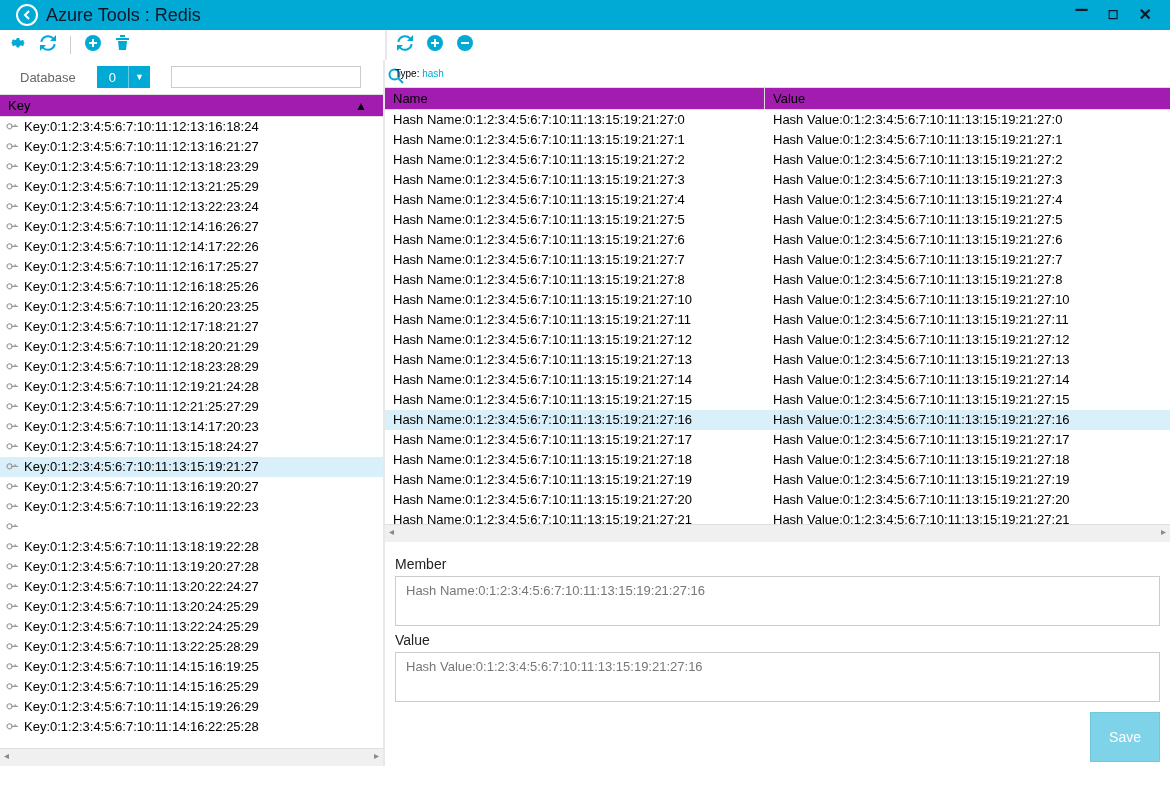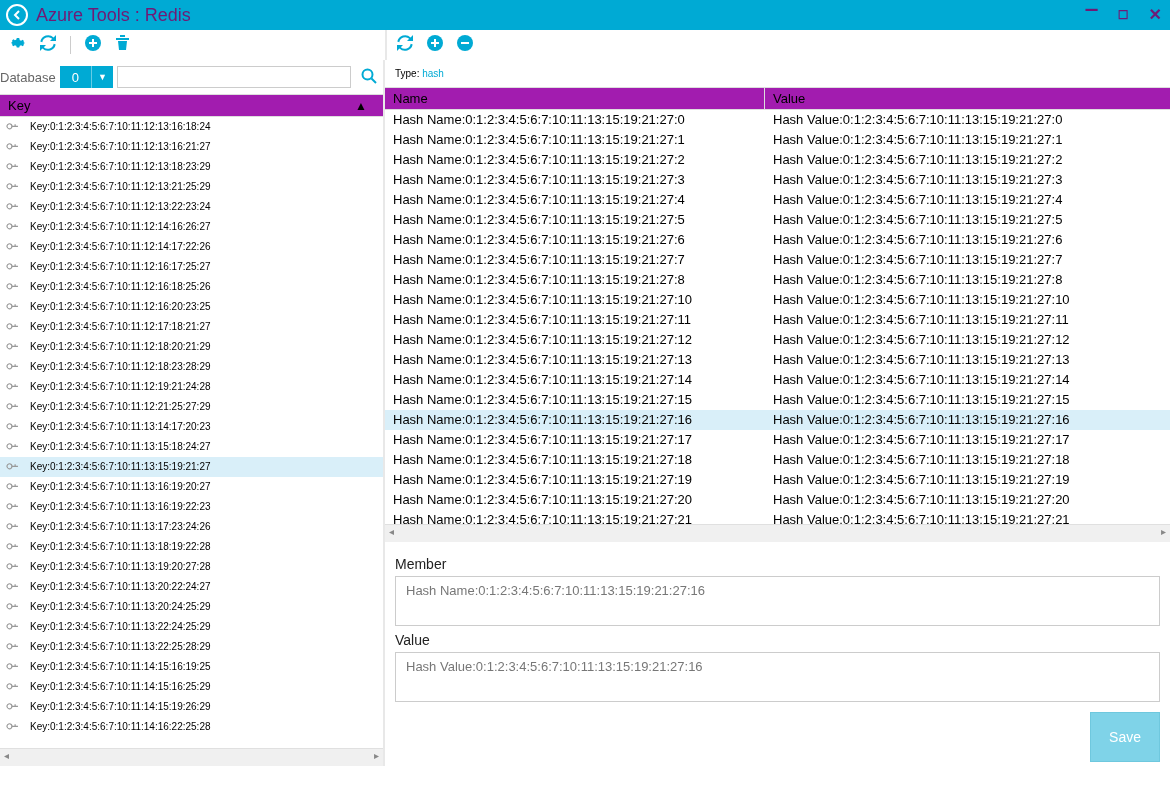--- a/index.html
+++ b/index.html
@@ -1,33 +1,33 @@
 <!DOCTYPE html>
 <html><head>
 <meta charset="utf-8">
 <style>
 * { margin:0; padding:0; box-sizing:border-box; font-family:"Segoe UI",Arial,sans-serif; }
 body { width:1170px; height:800px; overflow:hidden; background:#fff; font-size:13px; }
 
 
-.titlebar { height:30px; background:#00aad4; display:flex; align-items:center; padding:0 6px; color:#701a75; }
+.titlebar { height:30px; background:#00aad4; display:flex; align-items:center; padding:0 16px; color:#0f172a; }
 .titlebar .back { width:22px; height:22px; border:2px solid #fff; border-radius:50%; display:flex; align-items:center; justify-content:center; font-size:13px; margin-right:8px; }
 .titlebar .title { font-size:18px; font-weight:400; flex:1; }
 .titlebar .win-ctrl { display:flex; gap:16px; font-size:16px; font-weight:bold; align-items:center; }
 .titlebar .win-ctrl span { cursor:pointer; padding:0 2px; display:inline-flex; align-items:center; justify-content:center; line-height:1; }
 
 
 .tool-row { height:30px; display:flex; }
 .tool-left { width:385px; display:flex; align-items:center; padding:0 10px; gap:14px; }
 .tool-right { flex:1; display:flex; align-items:center; padding:0 10px; gap:14px; border-left:2px solid #e8e8e8; }
 .tb-icon { color:#00aad4; font-size:17px; cursor:pointer; }
 .tb-sep { width:1px; height:18px; background:#ccc; margin:0 0px; }
 
 
-.filter-row { height:34px; display:flex; align-items:center; padding:0 0; gap:4px;justify-content:space-between; }
+.filter-row { height:34px; display:flex; align-items:center; padding:0 20px; gap:21px;justify-content:space-between; }
 .db-label { color:#666; font-size:13px; }
 .db-select { background:#00aad4; color:#fff; display:flex; align-items:stretch; height:22px; }
 .db-select .num { padding:2px 12px; display:flex; align-items:center; }
 .db-select .arrow { padding:2px 6px; display:flex; align-items:center; border-left:1px solid rgba(255,255,255,.4); font-size:9px; }
 .search-box { flex:1; display:flex; align-items:center; border:1px solid #ccc; height:22px; }
 .search-box input { flex:1; border:none; outline:none; padding:0 6px; font-size:13px; }
 .search-ic { color:#00aad4; font-size:15px; padding:0 6px; }
 
 
 .split { display:flex; height:calc(800px - 30px - 30px - 34px); }
@@ -37,21 +37,21 @@
 
 .col-hdr { display:flex; border-top:1px solid #ddd; border-bottom:1px solid #ddd; background:#a21caf; }
 .col-hdr .cell { padding:3px 8px; font-size:13px; font-weight:400; color:#000; display:flex; align-items:center; }
 .col-hdr .sort { margin-left:auto; font-size:12px; padding-right:8px; }
 
 
 .list { flex:1; overflow:auto; }
 .list::-webkit-scrollbar { width:16px; height:16px; }
 .list::-webkit-scrollbar-track { background:#f0f0f0; }
 .list::-webkit-scrollbar-thumb { background:#c8c8c8; }
-.krow { display:flex; align-items:center; padding:1px 8px; gap:12px; white-space:nowrap; font-size:10px; line-height:18px; cursor:default; }
+.krow { display:flex; align-items:center; padding:1px 8px; gap:6px; white-space:nowrap; font-size:13px; line-height:18px; cursor:default; }
 .krow.sel { background:#d9eff9; }
 .key-ic { color:#999; font-size:11px; transform:rotate(-45deg); }
 
 
 .type-row { padding:8px 10px; font-size:10px; }
 .type-val { color:#00aad4; }
 .hash-hdr .nm { width:380px; border-right:1px solid #ddd; }
 .hash-hdr .vl { flex:1; }
 .hash-list { height:410px; overflow:auto; }
 .hrow { display:flex; padding:1px 0; font-size:13px; line-height:18px; }
@@ -300,21 +300,20 @@
               <circle cx="3" cy="3" r="2.5" fill="none" stroke="#999" stroke-width="1.2"></circle>
               <path d="M4.5 4.5 L9 9 M7 7 L8.5 5.5" stroke="#999" stroke-width="1.2"></path>
             </svg></span>
           <span>Key:0:1:2:3:4:5:6:7:10:11:13:16:19:22:23</span>
         </div>
         <div class="krow">
           <span class="key-ic"><svg width="10" height="10" viewBox="0 0 10 10" fill="#999">
               <circle cx="3" cy="3" r="2.5" fill="none" stroke="#999" stroke-width="1.2"></circle>
               <path d="M4.5 4.5 L9 9 M7 7 L8.5 5.5" stroke="#999" stroke-width="1.2"></path>
             </svg></span>
-          <span>Key:0:1:2:3:4:5:6:7:10:11:13:17:23:24:26</span>
         </div>
         <div class="krow">
           <span class="key-ic"><svg width="10" height="10" viewBox="0 0 10 10" fill="#999">
               <circle cx="3" cy="3" r="2.5" fill="none" stroke="#999" stroke-width="1.2"></circle>
               <path d="M4.5 4.5 L9 9 M7 7 L8.5 5.5" stroke="#999" stroke-width="1.2"></path>
             </svg></span>
           <span>Key:0:1:2:3:4:5:6:7:10:11:13:18:19:22:28</span>
         </div>
         <div class="krow">
           <span class="key-ic"><svg width="10" height="10" viewBox="0 0 10 10" fill="#999">

